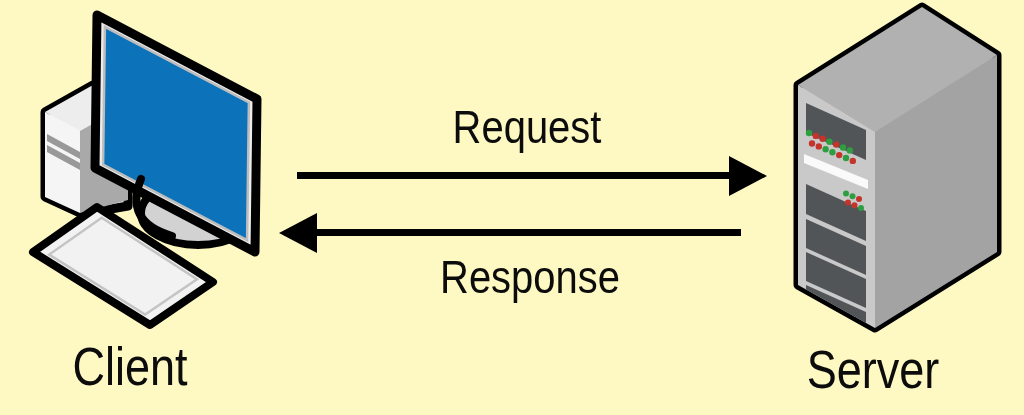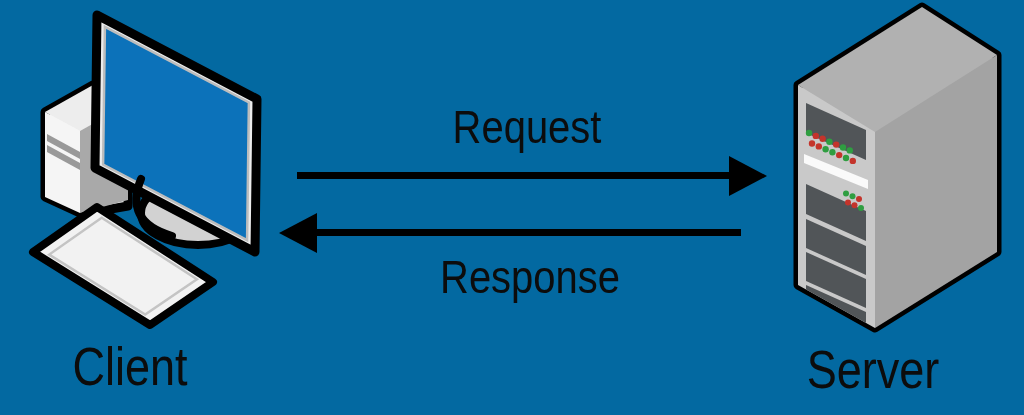--- a/index.html
+++ b/index.html
@@ -1,16 +1,16 @@
 <!DOCTYPE html>
 <html><head>
 <meta charset="utf-8">
 <style>
   html,body{margin:0;padding:0;background:#ffffff;}
-  .canvas{position:relative;width:1024px;height:415px;background:#0369a1;overflow:hidden;
+  .canvas{position:relative;width:1024px;height:415px;background:#fef9c3;overflow:hidden;
           font-family:"Liberation Sans",sans-serif;}
   .icon-svg{position:absolute;top:0;}
   .client-svg{left:0;width:300px;height:340px;}
   .server-svg{left:760px;width:280px;height:340px;}
   .arrow-shaft{position:absolute;height:7px;background:#000;}
   .arrow-head{position:absolute;width:0;height:0;border-top:20px solid transparent;border-bottom:20px solid transparent;}
   .arrow-head.right{border-left:38px solid #000;}
   .arrow-head.left{border-right:38px solid #000;}
   .label{position:absolute;color:#0c0c0c;white-space:nowrap;line-height:1;
          transform:translateX(-50%) scaleX(0.85);}

